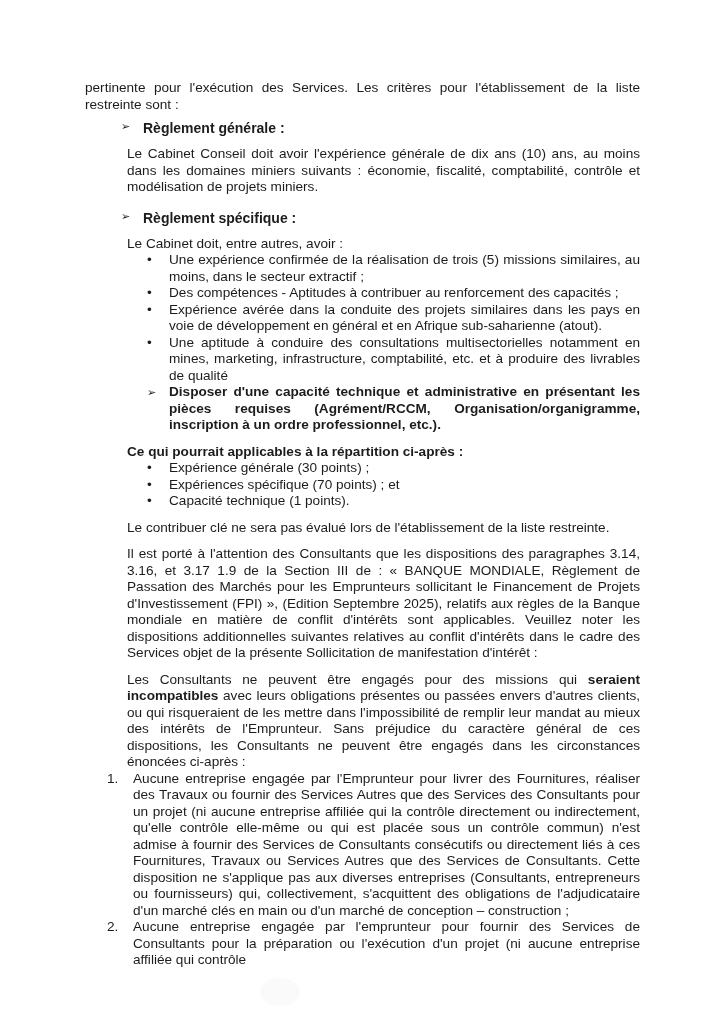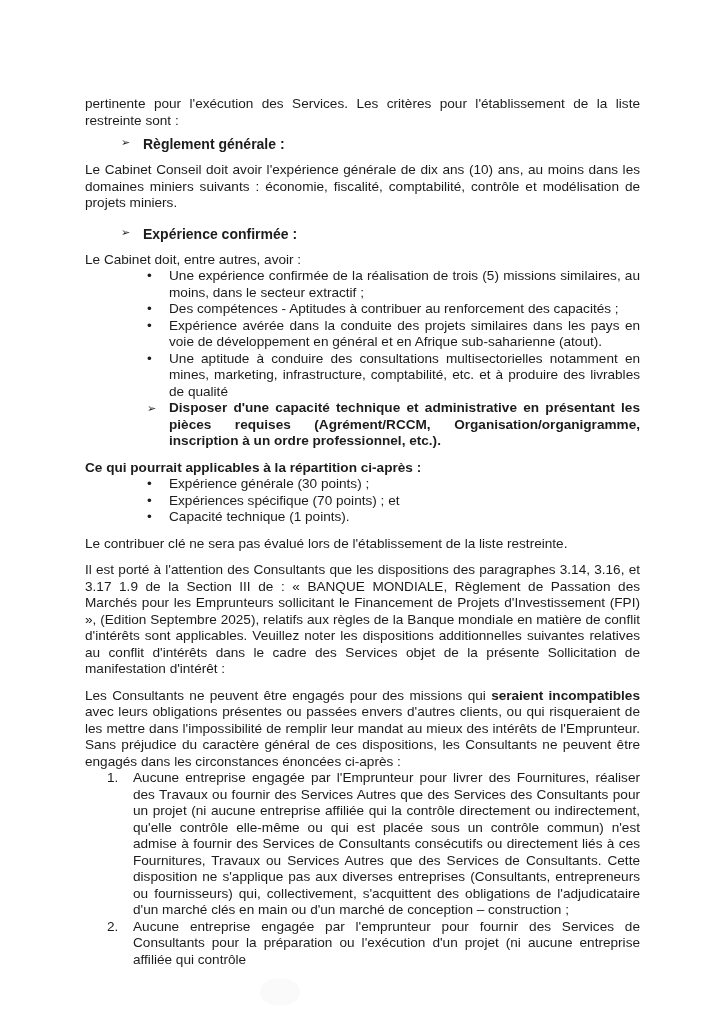--- a/index.html
+++ b/index.html
@@ -1,22 +1,22 @@
 <!DOCTYPE html>
 <html><head>
 <meta charset="utf-8">
 <style>
   html, body { margin:0; padding:0; background:#ffffff; }
   body { width:724px; height:1024px; position:relative; overflow:hidden;
          font-family:"Liberation Sans", sans-serif; color:#1c1c1c; font-size:13.6px; }
-  .page { position:absolute; left:85px; top:96px; width:555px; }
+  .page { position:absolute; left:85px; top:80px; width:555px; }
   p { margin:0; line-height:16.5px; }
   .just { text-align:justify; }
   .gap-s { margin-top:7px; }
-  .gap-m { margin-top:10px; }
+  .gap-m { margin-top:10px;margin-left:42px; }
   .gap-l { margin-top:14px; }
   .arrow-head { position:relative; padding-left:58px; font-weight:bold; font-size:14px; }
   .arrow-head .ar { position:absolute; left:36px; top:0; font-weight:normal; font-size:11px; }
   ul.bul { list-style:none; margin:0; padding:0 0 0 62px; }
   ul.bul li { position:relative; padding-left:22px; line-height:16.5px; text-align:justify; }
   ul.bul li .dot { position:absolute; left:0; top:0; }
   .arrow-item { position:relative; padding-left:84px; font-weight:bold; line-height:16.5px; text-align:justify; }
   .arrow-item .ar { position:absolute; left:62px; top:0; font-weight:normal; font-size:11px; }
   .b { font-weight:bold; }
   ol.num { list-style:none; margin:0; padding:0 0 0 22px; }
@@ -31,21 +31,21 @@
   <p class="just">pertinente pour l'exécution des Services. Les critères pour l'établissement de la liste restreinte sont :</p>
 
   <div class="arrow-head gap-s">
     <span class="ar">➢</span>
     <span>Règlement générale :</span>
   </div>
   <p class="just gap-m">Le Cabinet Conseil doit avoir l'expérience générale de dix ans (10) ans, au moins dans les domaines miniers suivants :  économie, fiscalité, comptabilité, contrôle et modélisation de projets miniers.</p>
 
   <div class="arrow-head gap-l">
     <span class="ar">➢</span>
-    <span>Expérience confirmée :</span>
+    <span>Règlement spécifique :</span>
   </div>
   <p class="gap-m">Le Cabinet doit, entre autres, avoir :</p>
 
   <ul class="bul gap-l">
     <li><span class="dot">•</span><span>Une expérience confirmée de la réalisation de trois (5) missions similaires, au moins, dans le secteur extractif ;</span></li>
     <li><span class="dot">•</span><span>Des compétences - Aptitudes à contribuer au renforcement des capacités ;</span></li>
     <li><span class="dot">•</span><span>Expérience avérée dans la conduite des projets similaires dans les pays en voie  de développement en général et en Afrique sub-saharienne (atout).</span></li>
     <li><span class="dot">•</span><span>Une aptitude à conduire des consultations multisectorielles notamment en mines, marketing, infrastructure, comptabilité, etc. et à produire des livrables de qualité</span></li>
   </ul>
   <div class="arrow-item">

